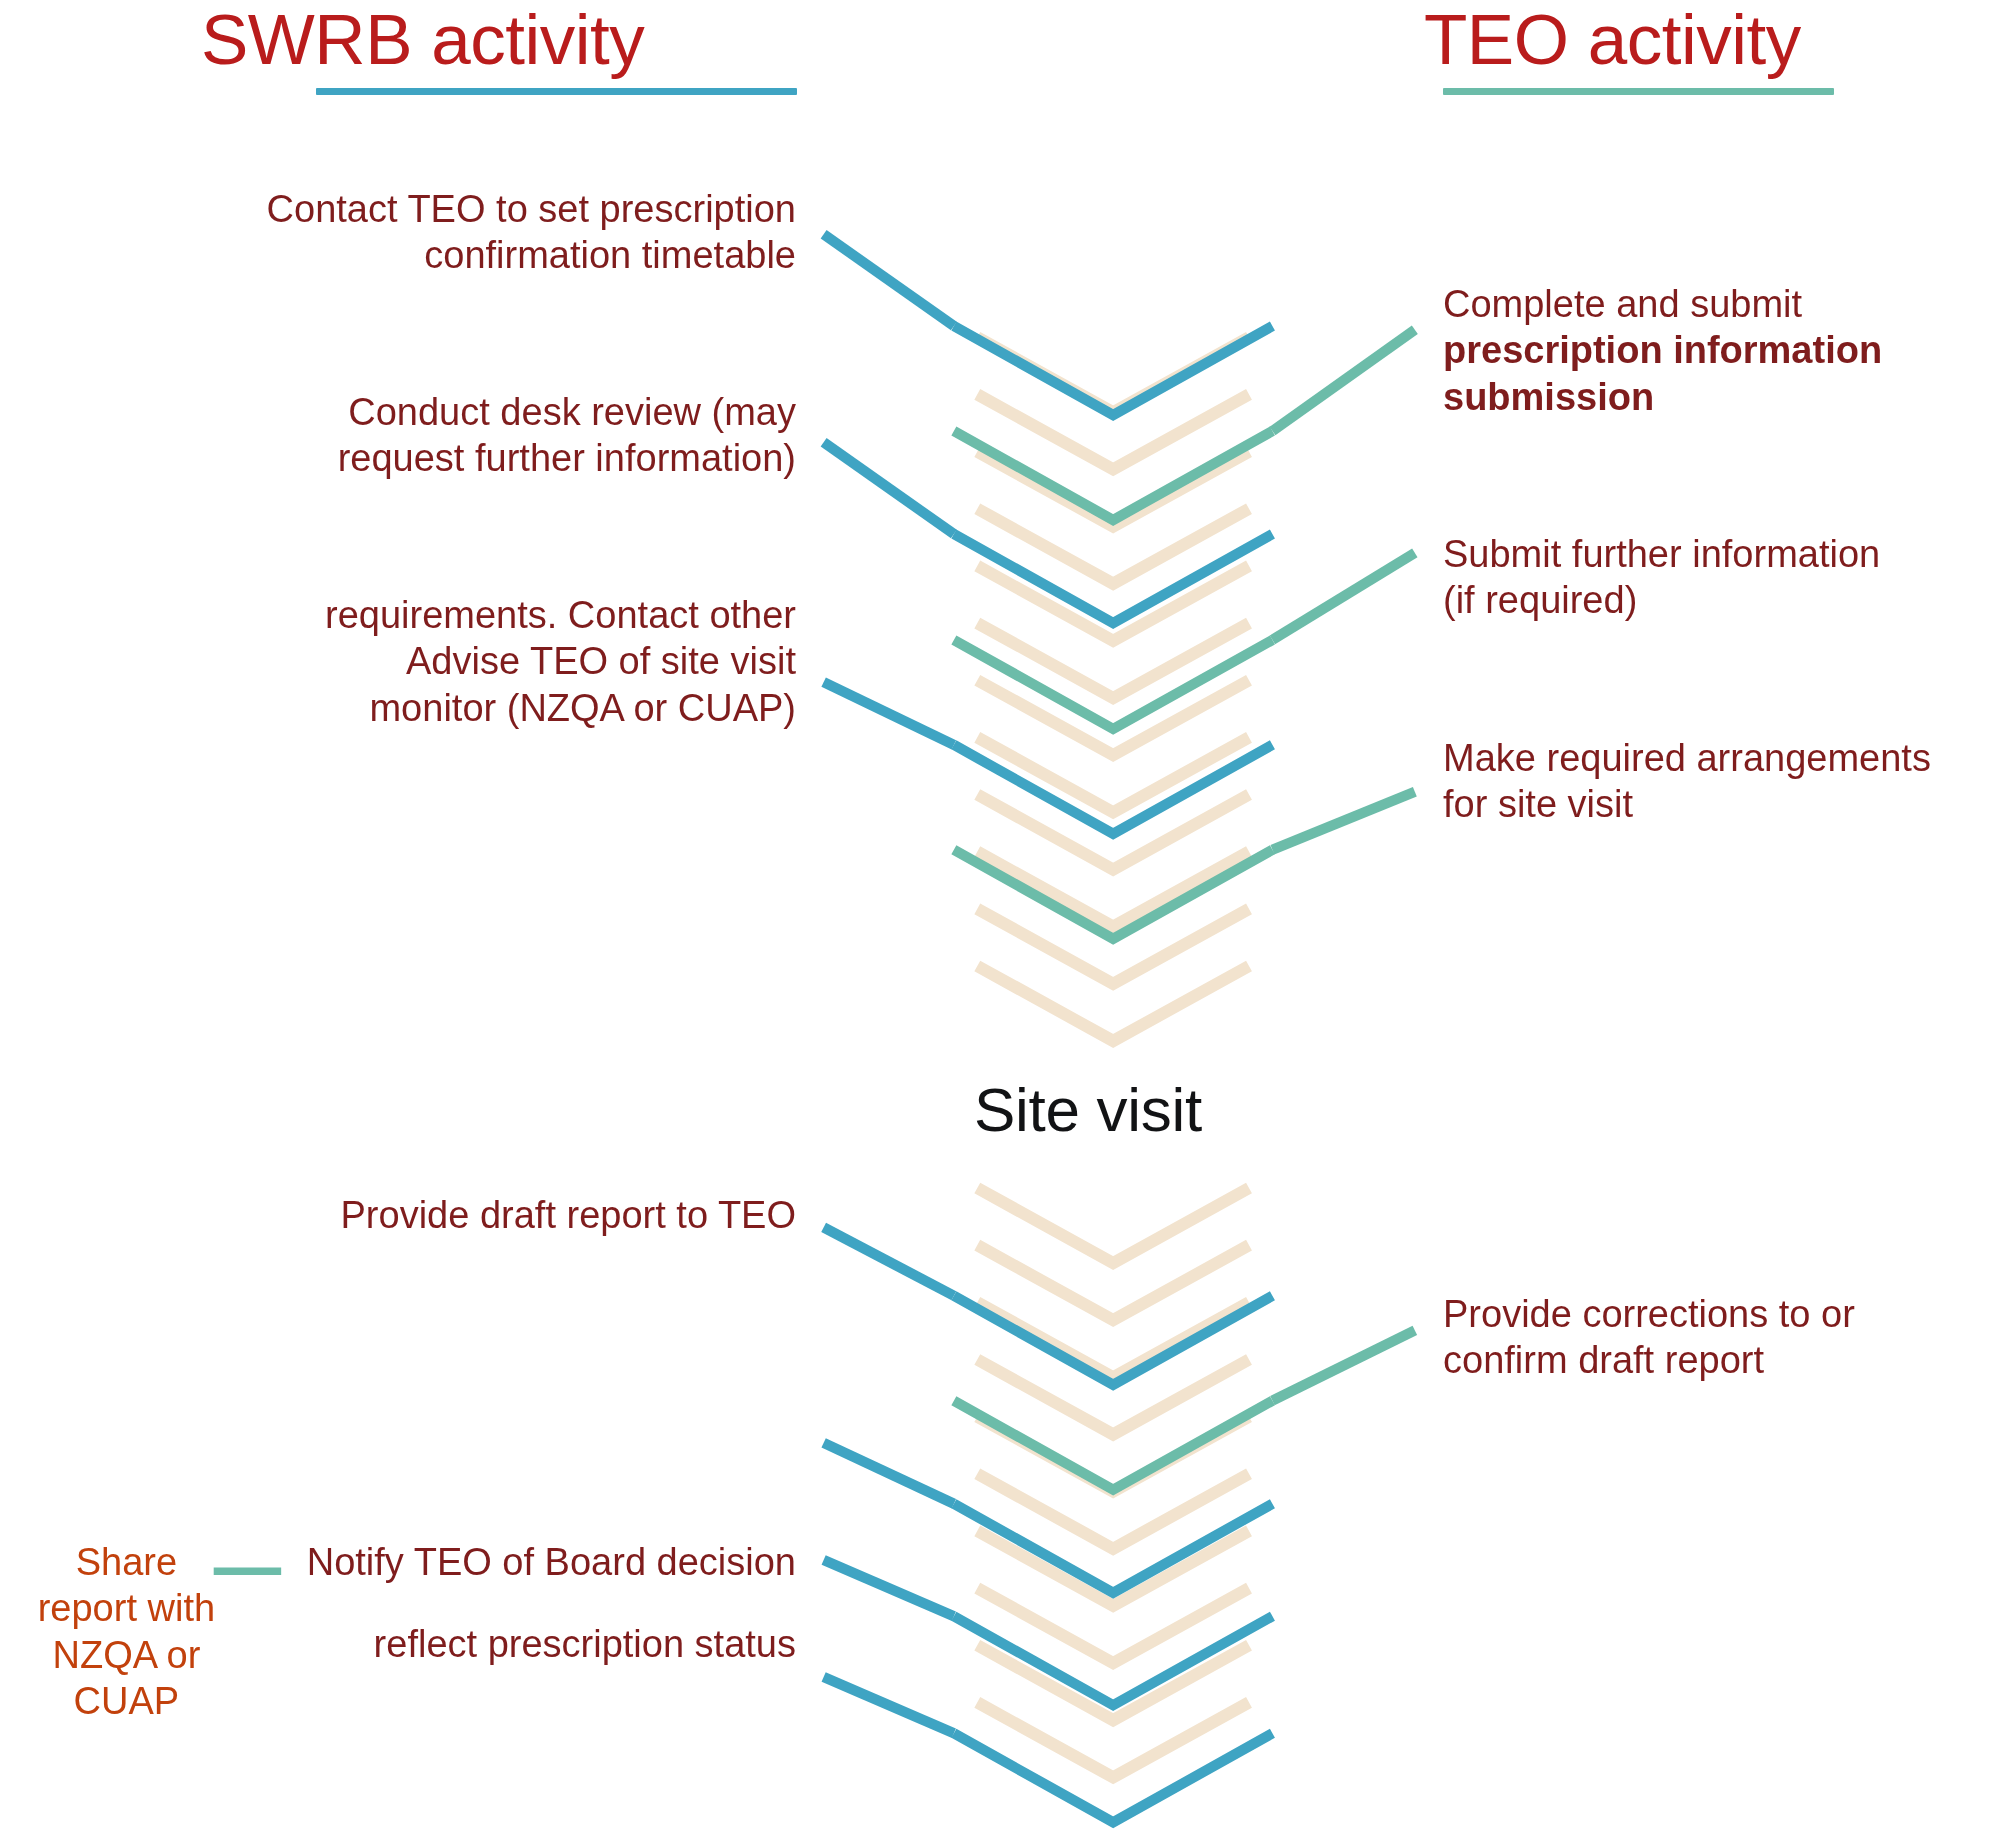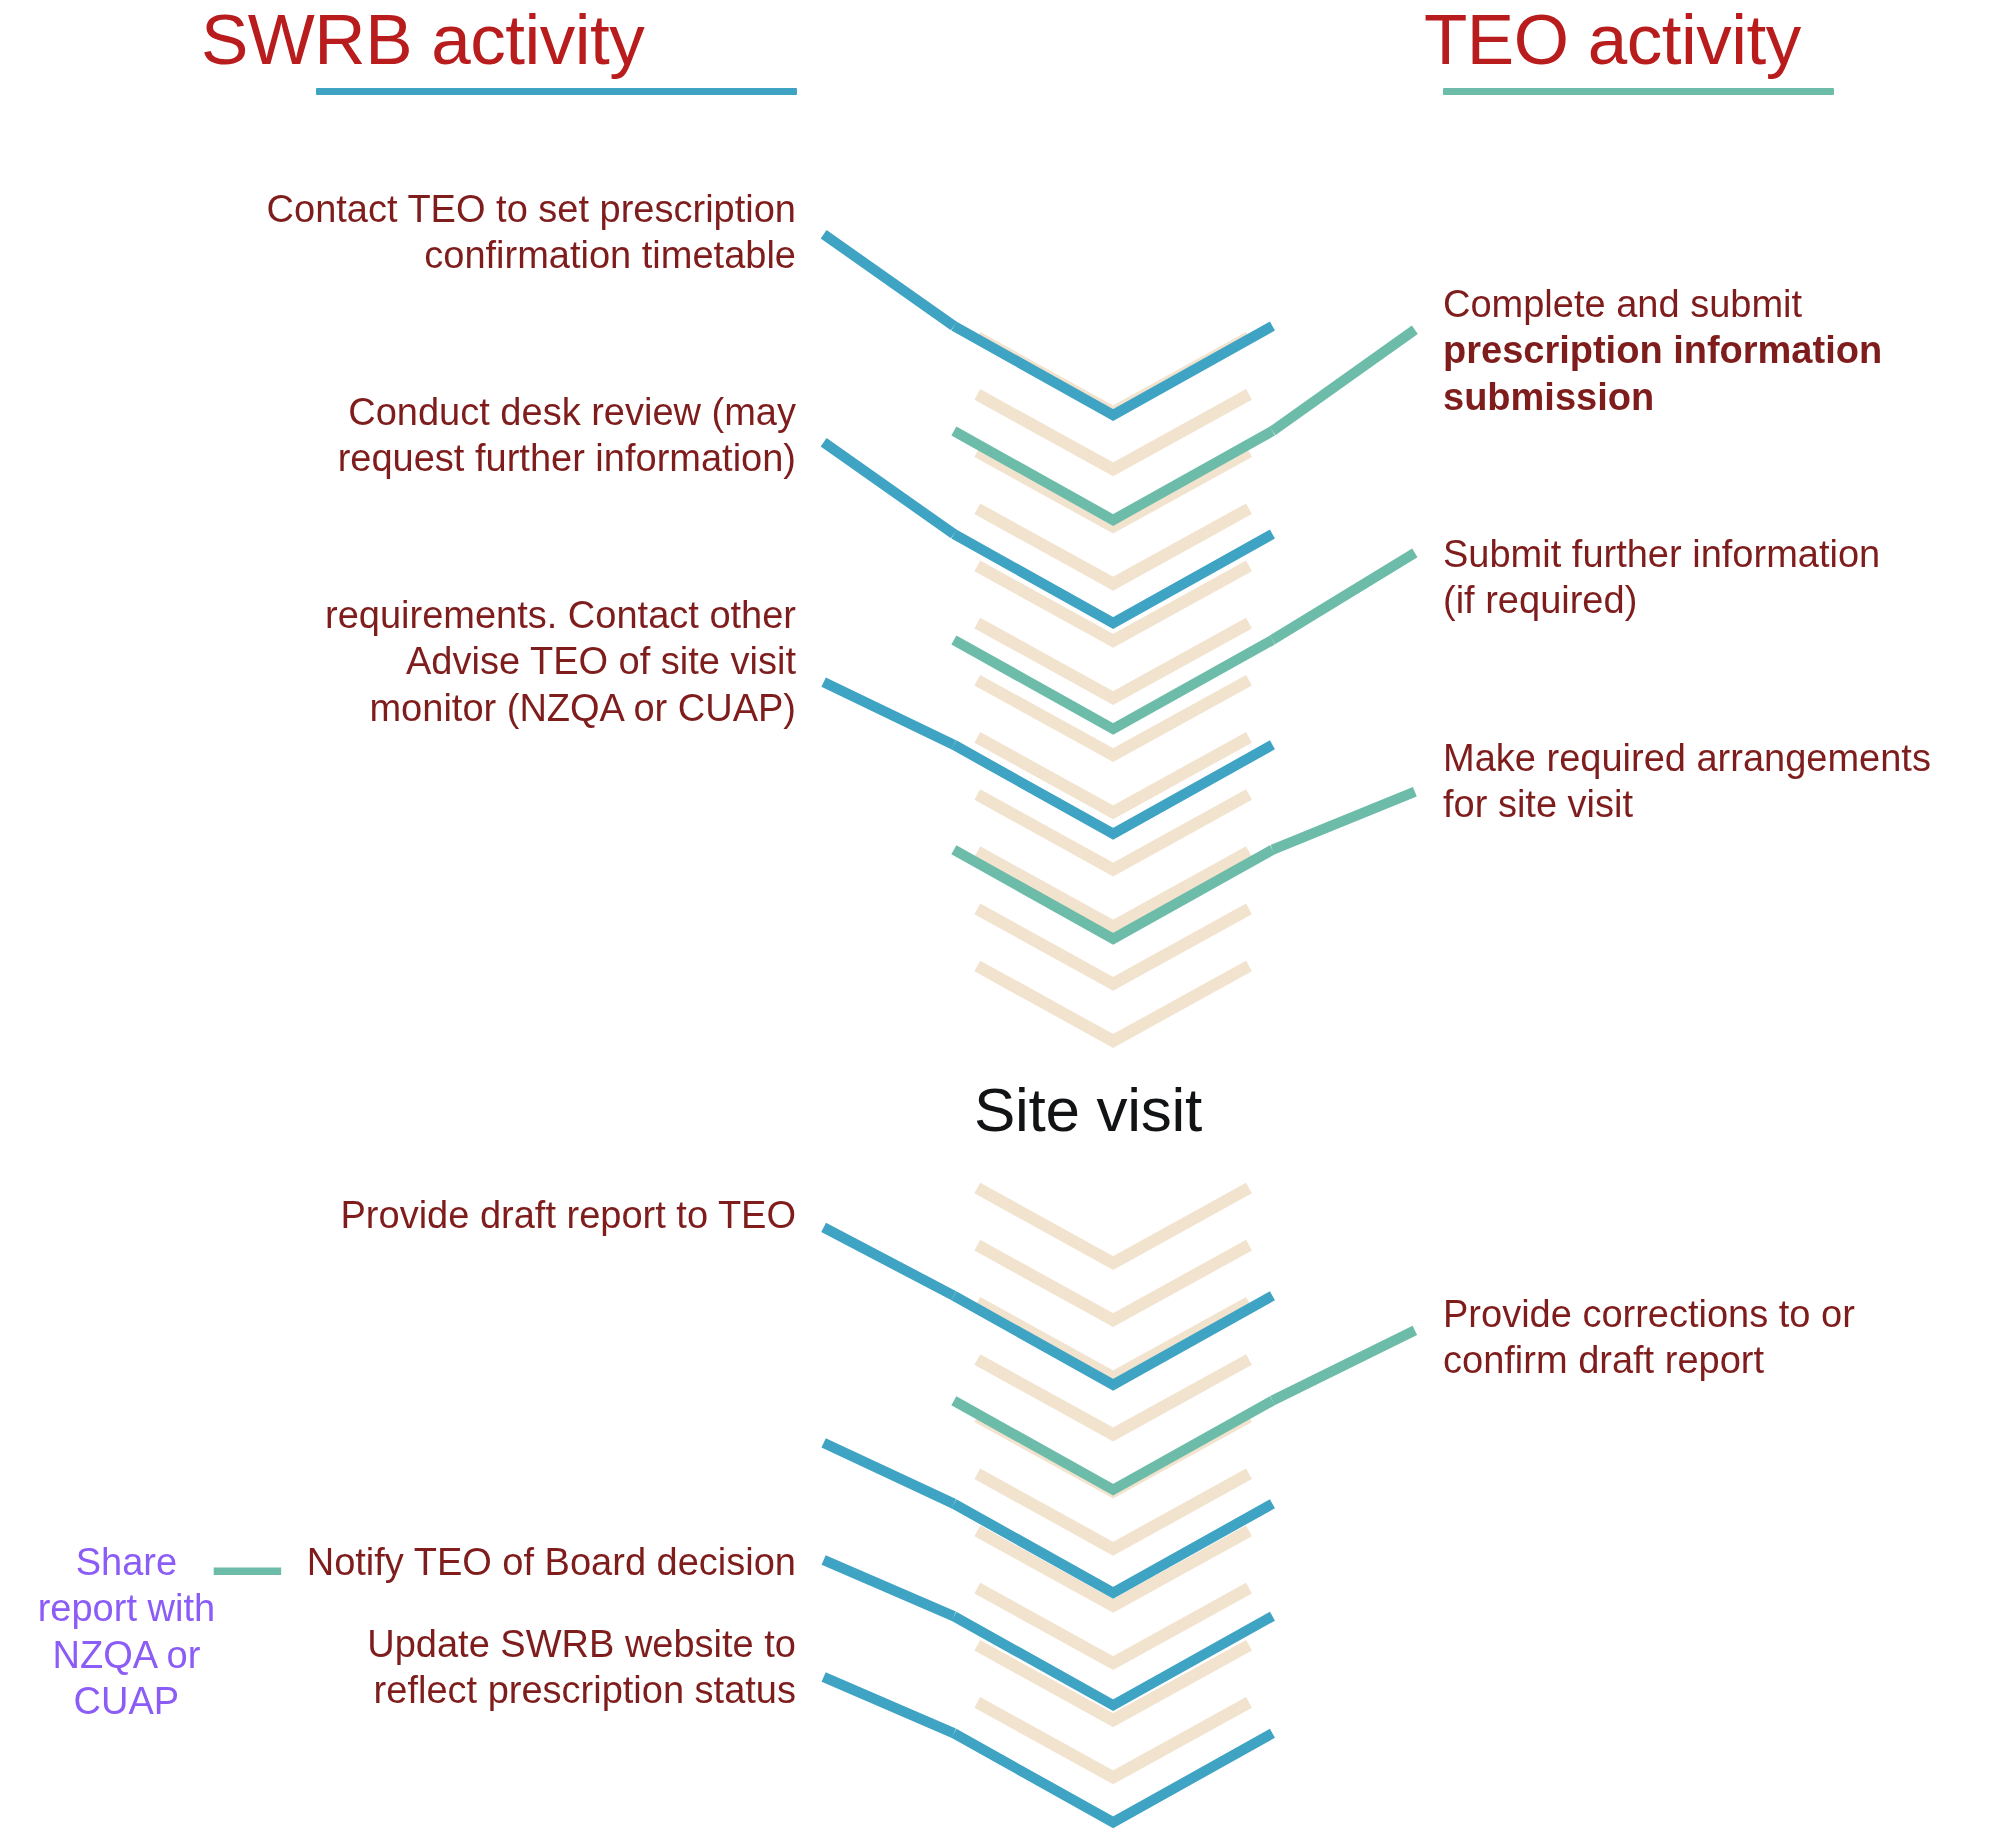--- a/index.html
+++ b/index.html
@@ -63,21 +63,21 @@
     line-height: 1;
     letter-spacing: -0.3px;
     white-space: nowrap;
     color: #121315;
   }
   .share-label {
     position: absolute;
     font-size: 38px;
     line-height: 1.22;
     text-align: center;
-    color: #8b5cf6;
+    color: #c2410c;
   }
 </style>
 </head>
 <body>
 
 <div id="page">
 
   <svg id="flow-svg" viewBox="0 0 2127 1966">
     <g id="chev-upper">
         <polyline points="1043,360 1188,440 1333,360" fill="none" stroke="#F2E3CE" stroke-width="13" stroke-linecap="butt" stroke-linejoin="miter"></polyline>
@@ -161,21 +161,20 @@
     <div class="node left" id="swrb-4" style="left:112px; top:1192px; width:684px;">
       <div>Provide draft report to TEO</div>
     </div>
 
 
     <div class="node left" id="swrb-6" style="left:112px; top:1539px; width:684px;">
       <div>Notify TEO of Board decision</div>
     </div>
 
     <div class="node left" id="swrb-7" style="left:112px; top:1621px; width:684px;">
-      <div>Update SWRB website to</div>
       <div>reflect prescription status</div>
     </div>
 
     <div class="share-label" id="share-note" style="left:9.4px; top:1539px; width:234px;">
       <div>Share</div>
       <div>report with</div>
       <div>NZQA or</div>
       <div>CUAP</div>
     </div>
 

